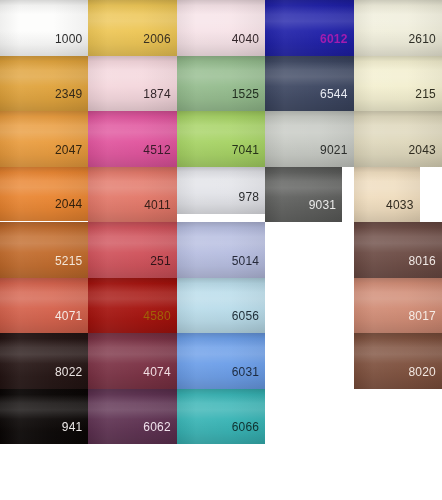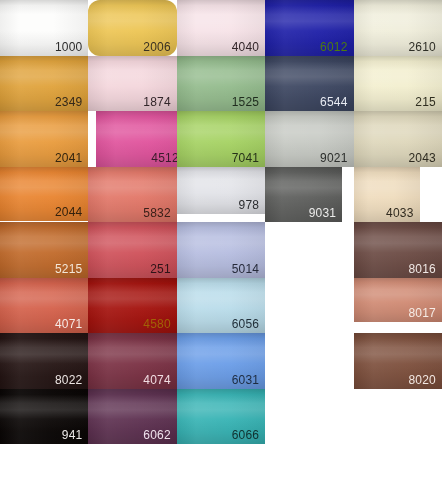--- a/index.html
+++ b/index.html
@@ -56,55 +56,55 @@
     inset: 0;
     background: linear-gradient(to right,
       rgba(0,0,0,0.055) 0%,
       rgba(255,255,255,0.055) 22%,
       rgba(255,255,255,0.02) 60%,
       rgba(0,0,0,0.05) 100%);
   }
   .swatch .label {
     position: absolute;
     right: 6px;
-    bottom: 2px;
+    bottom: 10px;
     font-size: 12px;
     line-height: 14px;
     letter-spacing: 0.2px;
     white-space: nowrap;
     font-family: "Liberation Sans", sans-serif;
   }
 </style>
 </head>
 <body>
 
 <div id="swatch-grid" style="grid-template-columns: repeat(5, 88.4px); grid-template-rows: repeat(9, 55.5556px); background: rgb(255, 255, 255);">
     <div class="swatch" style="width: 88.4px; height: 55.5556px;">
       <div class="fill" style="background: rgb(253, 253, 252);"></div>
       <div class="sheen-v"></div>
       <div class="sheen-h"></div>
       <div class="label" style="color: rgb(43, 43, 43);">1000</div>
     </div>
-    <div class="swatch" style="width: 88.4px; height: 55.5556px; border-radius: 12px;">
+    <div class="swatch" style="width: 88.4px; height: 55.5556px;">
       <div class="fill" style="background: rgb(237, 197, 83);"></div>
       <div class="sheen-v"></div>
       <div class="sheen-h"></div>
       <div class="label" style="color: rgb(58, 49, 34);">2006</div>
     </div>
     <div class="swatch" style="width: 88.4px; height: 55.5556px;">
       <div class="fill" style="background: rgb(247, 227, 232);"></div>
       <div class="sheen-v"></div>
       <div class="sheen-h"></div>
       <div class="label" style="color: rgb(51, 38, 42);">4040</div>
     </div>
     <div class="swatch" style="width: 88.4px; height: 55.5556px;">
       <div class="fill" style="background: rgb(30, 31, 168);"></div>
       <div class="sheen-v"></div>
       <div class="sheen-h"></div>
-      <div class="label" style="color: #4d7c0f;">6012</div>
+      <div class="label" style="color: #a21caf; font-weight: bold;">6012</div>
     </div>
     <div class="swatch" style="width: 88.4px; height: 55.5556px;">
       <div class="fill" style="background: rgb(240, 238, 219);"></div>
       <div class="sheen-v"></div>
       <div class="sheen-h"></div>
       <div class="label" style="color: rgb(46, 46, 38);">2610</div>
     </div>
     <div class="swatch" style="width: 88.4px; height: 55.5556px;">
       <div class="fill" style="background: rgb(224, 162, 58);"></div>
       <div class="sheen-v"></div>
@@ -132,23 +132,23 @@
     <div class="swatch" style="width: 88.4px; height: 55.5556px;">
       <div class="fill" style="background: rgb(243, 239, 207);"></div>
       <div class="sheen-v"></div>
       <div class="sheen-h"></div>
       <div class="label" style="color: rgb(47, 46, 32);">215</div>
     </div>
     <div class="swatch" style="width: 88.4px; height: 55.5556px;">
       <div class="fill" style="background: rgb(233, 155, 60);"></div>
       <div class="sheen-v"></div>
       <div class="sheen-h"></div>
-      <div class="label" style="color: rgb(51, 37, 15);">2041</div>
-    </div>
-    <div class="swatch" style="width: 88.4px; height: 55.5556px; margin-left: 8px;">
+      <div class="label" style="color: rgb(51, 37, 15);">2047</div>
+    </div>
+    <div class="swatch" style="width: 88.4px; height: 55.5556px;">
       <div class="fill" style="background: rgb(224, 82, 156);"></div>
       <div class="sheen-v"></div>
       <div class="sheen-h"></div>
       <div class="label" style="color: rgb(58, 27, 43);">4512</div>
     </div>
     <div class="swatch" style="width: 88.4px; height: 55.5556px;">
       <div class="fill" style="background: rgb(165, 210, 98);"></div>
       <div class="sheen-v"></div>
       <div class="sheen-h"></div>
       <div class="label" style="color: rgb(39, 51, 26);">7041</div>
@@ -168,21 +168,21 @@
     <div class="swatch" style="width: 88.4px; height: 54px;">
       <div class="fill" style="background: rgb(233, 132, 47);"></div>
       <div class="sheen-v"></div>
       <div class="sheen-h"></div>
       <div class="label" style="color: rgb(51, 33, 13);">2044</div>
     </div>
     <div class="swatch" style="width: 88.4px; height: 55.5556px;">
       <div class="fill" style="background: rgb(226, 118, 103);"></div>
       <div class="sheen-v"></div>
       <div class="sheen-h"></div>
-      <div class="label" style="color: rgb(58, 32, 25);">5832</div>
+      <div class="label" style="color: rgb(58, 32, 25);">4011</div>
     </div>
     <div class="swatch" style="width: 88.4px; height: 47px; text-align: right;">
       <div class="fill" style="background: rgb(226, 227, 232);"></div>
       <div class="sheen-v"></div>
       <div class="sheen-h"></div>
       <div class="label" style="color: rgb(44, 45, 48);">978</div>
     </div>
     <div class="swatch" style="width: 77px; height: 55.5556px;">
       <div class="fill" style="background: rgb(92, 93, 91);"></div>
       <div class="sheen-v"></div>
@@ -232,21 +232,21 @@
       <div class="sheen-h"></div>
       <div class="label" style="color: #a16207;">4580</div>
     </div>
     <div class="swatch" style="width: 88.4px; height: 55.5556px;">
       <div class="fill" style="background: rgb(185, 220, 234);"></div>
       <div class="sheen-v"></div>
       <div class="sheen-h"></div>
       <div class="label" style="color: rgb(34, 48, 58);">6056</div>
     </div>
     <div class="swatch empty" style="width: 88.4px; height: 55.5556px;"></div>
-    <div class="swatch" style="width: 88.4px; height: 44px;">
+    <div class="swatch" style="width: 88.4px; height: 55px;">
       <div class="fill" style="background: rgb(208, 138, 115);"></div>
       <div class="sheen-v"></div>
       <div class="sheen-h"></div>
       <div class="label" style="color: rgb(246, 236, 230);">8017</div>
     </div>
     <div class="swatch" style="width: 88.4px; height: 55.5556px;">
       <div class="fill" style="background: rgb(36, 20, 19);"></div>
       <div class="sheen-v"></div>
       <div class="sheen-h"></div>
       <div class="label" style="color: rgb(235, 228, 226);">8022</div>

